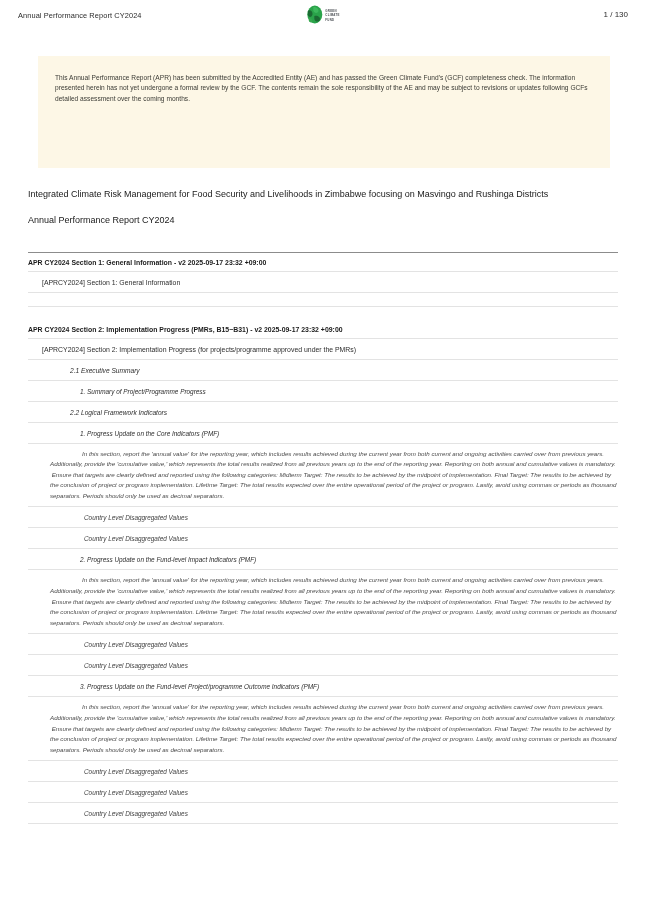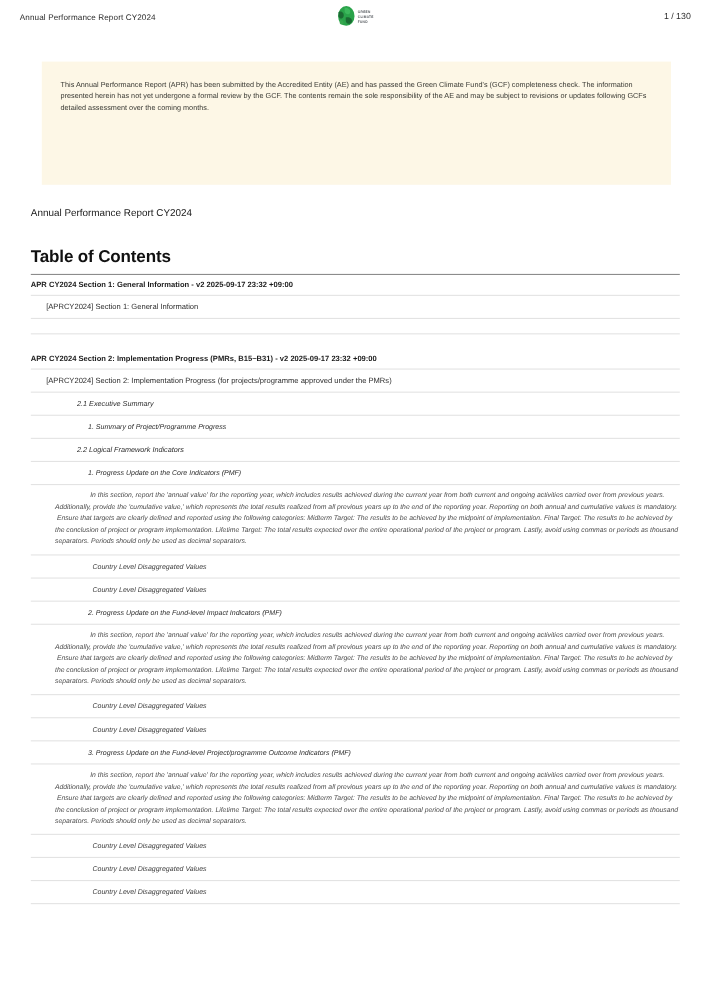--- a/index.html
+++ b/index.html
@@ -217,25 +217,25 @@
   <div class="hdr-right">1 / 130</div>
 </div>
 
 <div class="notice-wrap">
   <div class="notice-box">
     <p>This Annual Performance Report (APR) has been submitted by the Accredited Entity (AE) and has passed the Green Climate Fund's (GCF) completeness check. The information presented herein has not yet undergone a formal review by the GCF. The contents remain the sole responsibility of the AE and may be subject to revisions or updates following GCFs detailed assessment over the coming months.</p>
   </div>
 </div>
 
 <div class="title-block">
+  <div class="doc-title">Integrated Climate Risk Management for Food Security and Livelihoods in Zimbabwe focusing on Masvingo and Rushinga Districts</div>
   <div class="doc-subtitle">Annual Performance Report CY2024</div>
 </div>
 
 <div class="toc-wrap">
-  <h1 class="toc-heading">Table of Contents</h1>
   <div class="toc-rule"></div>
   <div class="toc-list" id="toc-list">
       <div class="toc-row lvl-section">
         <span class="toc-text">APR CY2024 Section 1: General Information - v2 2025-09-17 23:32 +09:00</span>
       </div>
       <div class="toc-row lvl-sub">
         <span class="toc-text">[APRCY2024] Section 1: General Information</span>
       </div>
       <div class="toc-row lvl-empty">
         <span class="toc-text"></span>

